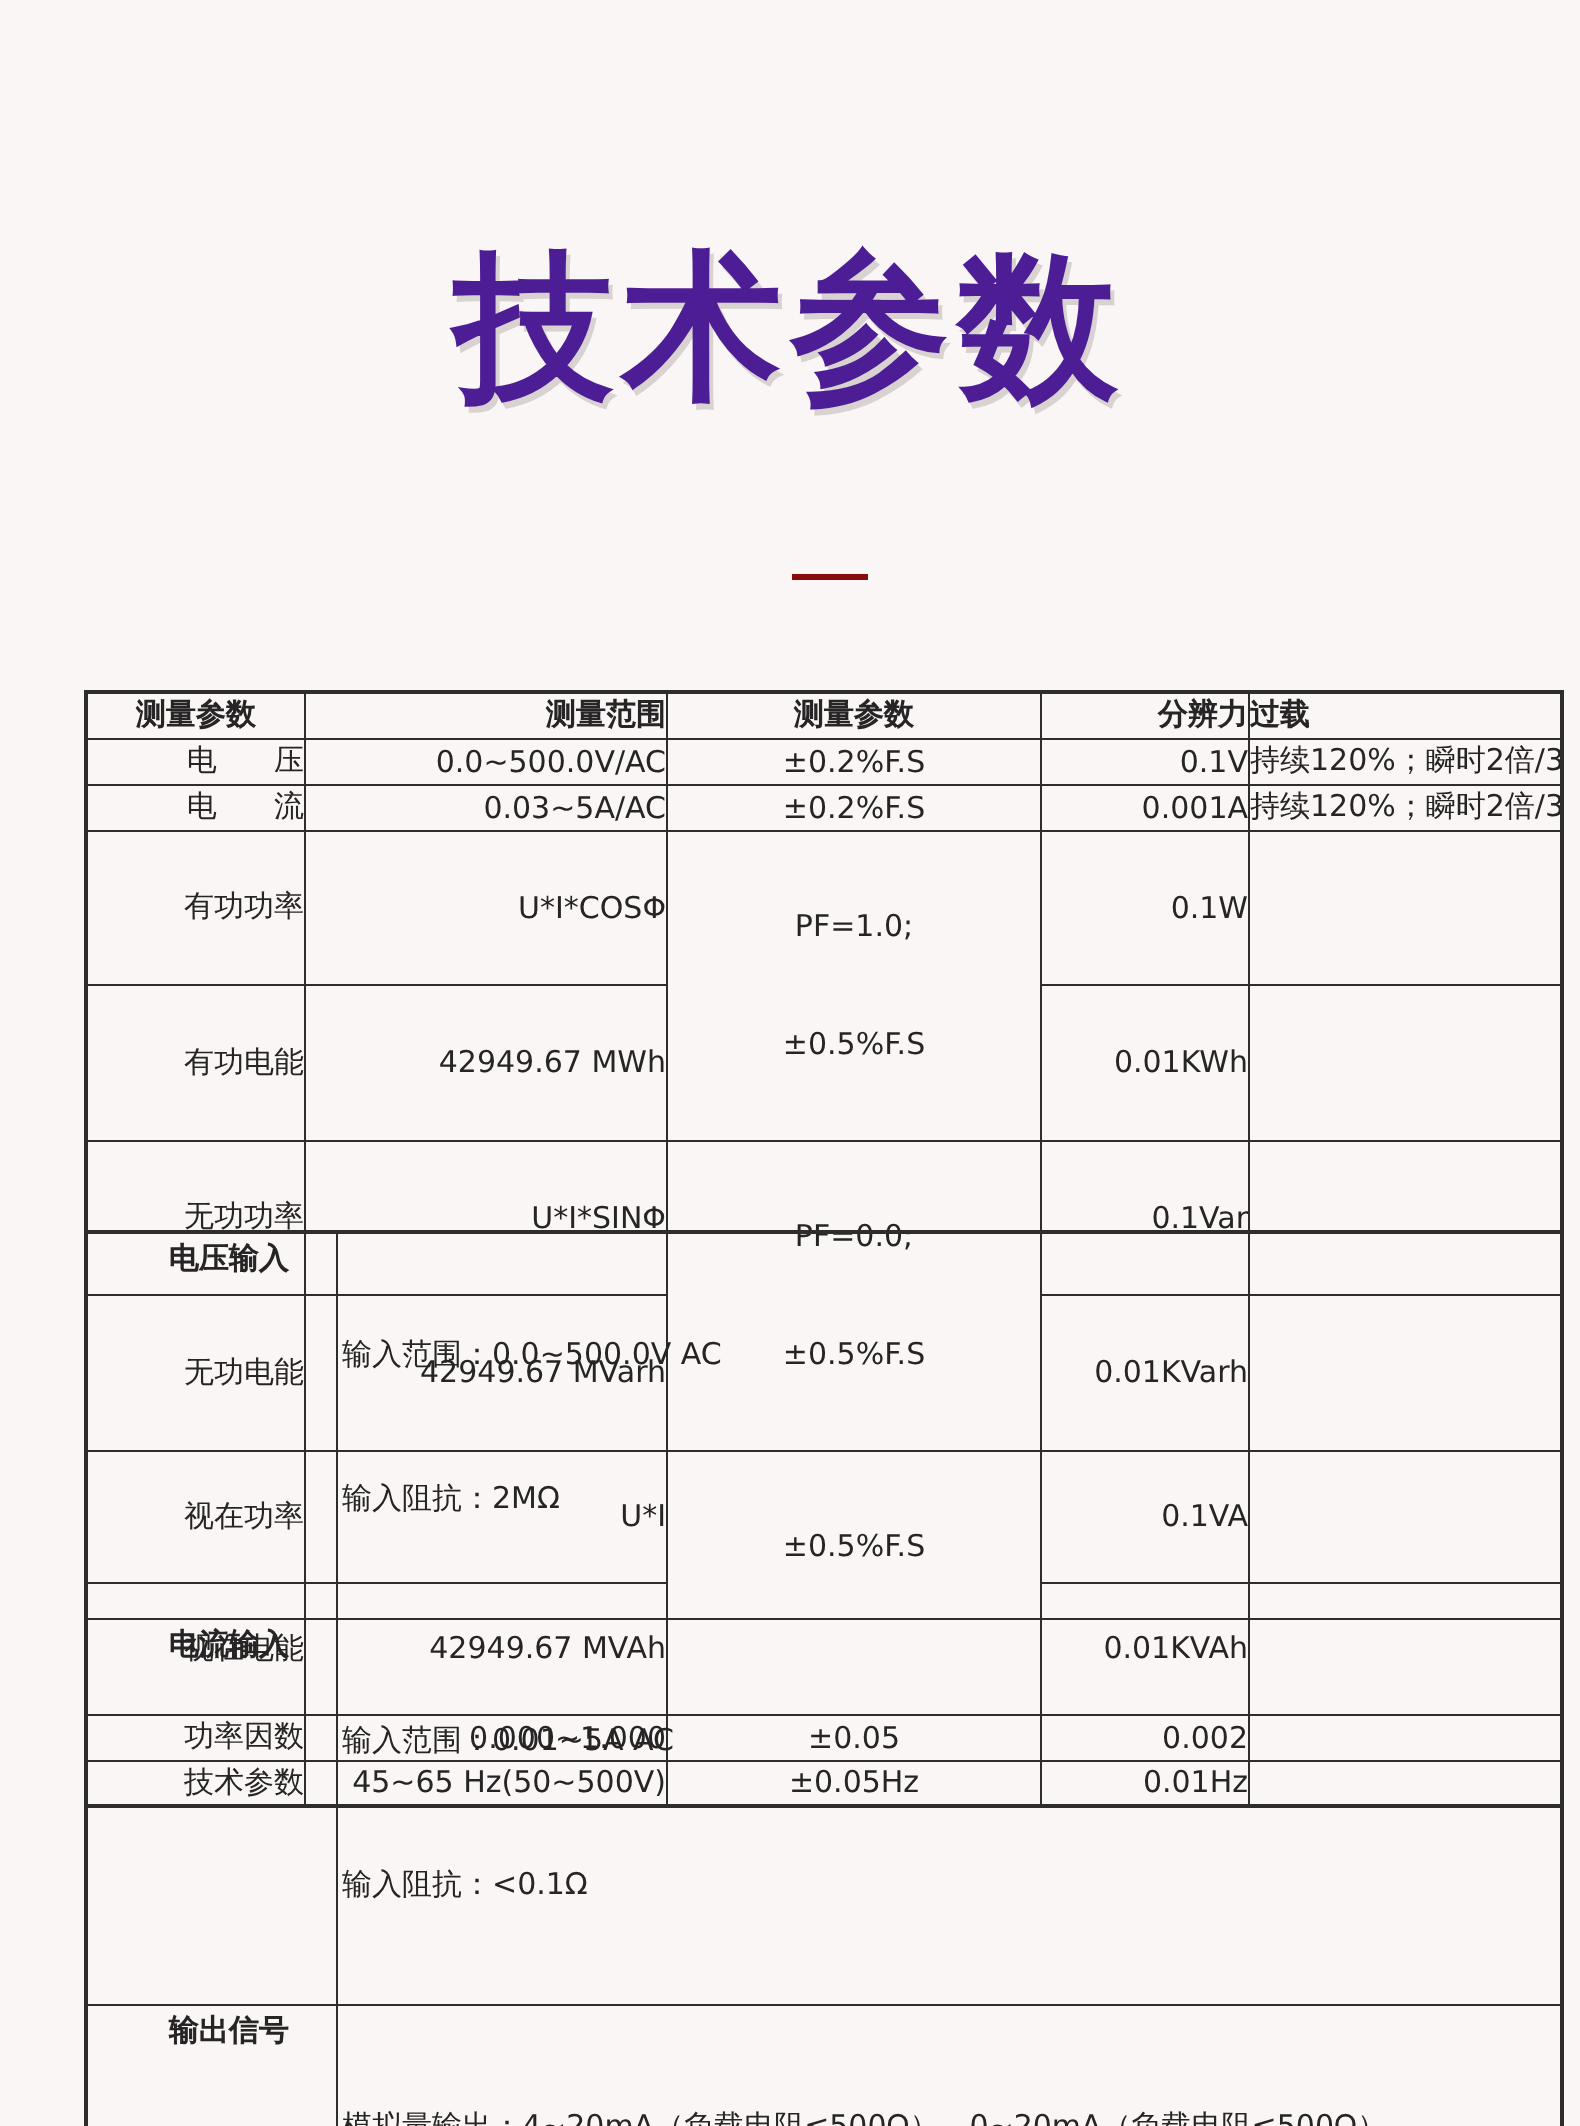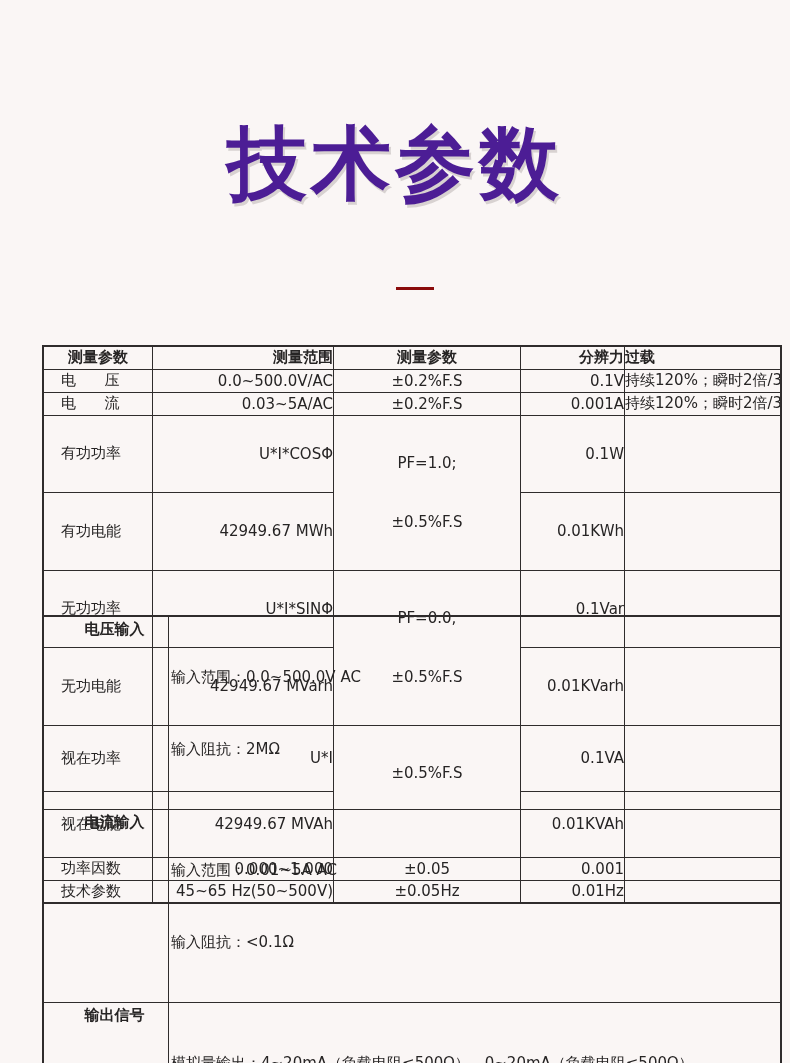--- a/index.html
+++ b/index.html
@@ -39,21 +39,21 @@
     white-space:pre;
     overflow:hidden;
     font-weight:normal;
   }
   table.mt{top:345px;}
   table.dt{top:615px;}
   table.mt{border:2px solid #2f2c2c;}
   table.dt{border:2px solid #2f2c2c;}
   .mt tr{height:23px;}
   .mt th{font-weight:bold;}
-  .c-param{width:108px;text-align:left;padding-left:17px;}
+  .c-param{width:108px;text-align:right;padding-left:17px;}
   .c-range{width:168px;text-align:right;padding-left:12px;}
   .c-error{width:186px;text-align:center;}
   .c-res{width:93px;text-align:right;padding-left:10px;}
   .c-over{text-align:left;}
   .mt th.c-param{text-align:center;padding-left:0;}
   .err-line{line-height:23px;text-align:center;}
   .dt td{vertical-align:top;}
   .dt .lbl{width:107px;padding-left:17px;font-weight:bold;line-height:24px;text-align:center;}
   .dt .cnt{padding-left:2px;line-height:24px;}
   .dt .line{line-height:24px;}
@@ -132,21 +132,21 @@
   <tr>
     <td class="c-param">视在电能</td>
     <td class="c-range">42949.67 MVAh</td>
     <td class="c-res">0.01KVAh</td>
     <td class="c-over"></td>
   </tr>
   <tr>
     <td class="c-param">功率因数</td>
     <td class="c-range">0.000~1.000</td>
     <td class="c-error">±0.05</td>
-    <td class="c-res">0.001</td>
+    <td class="c-res">0.002</td>
     <td class="c-over"></td>
   </tr>
   <tr>
     <td class="c-param">技术参数</td>
     <td class="c-range">45~65 Hz(50~500V)</td>
     <td class="c-error">±0.05Hz</td>
     <td class="c-res">0.01Hz</td>
     <td class="c-over"></td>
   </tr>
 </tbody>

